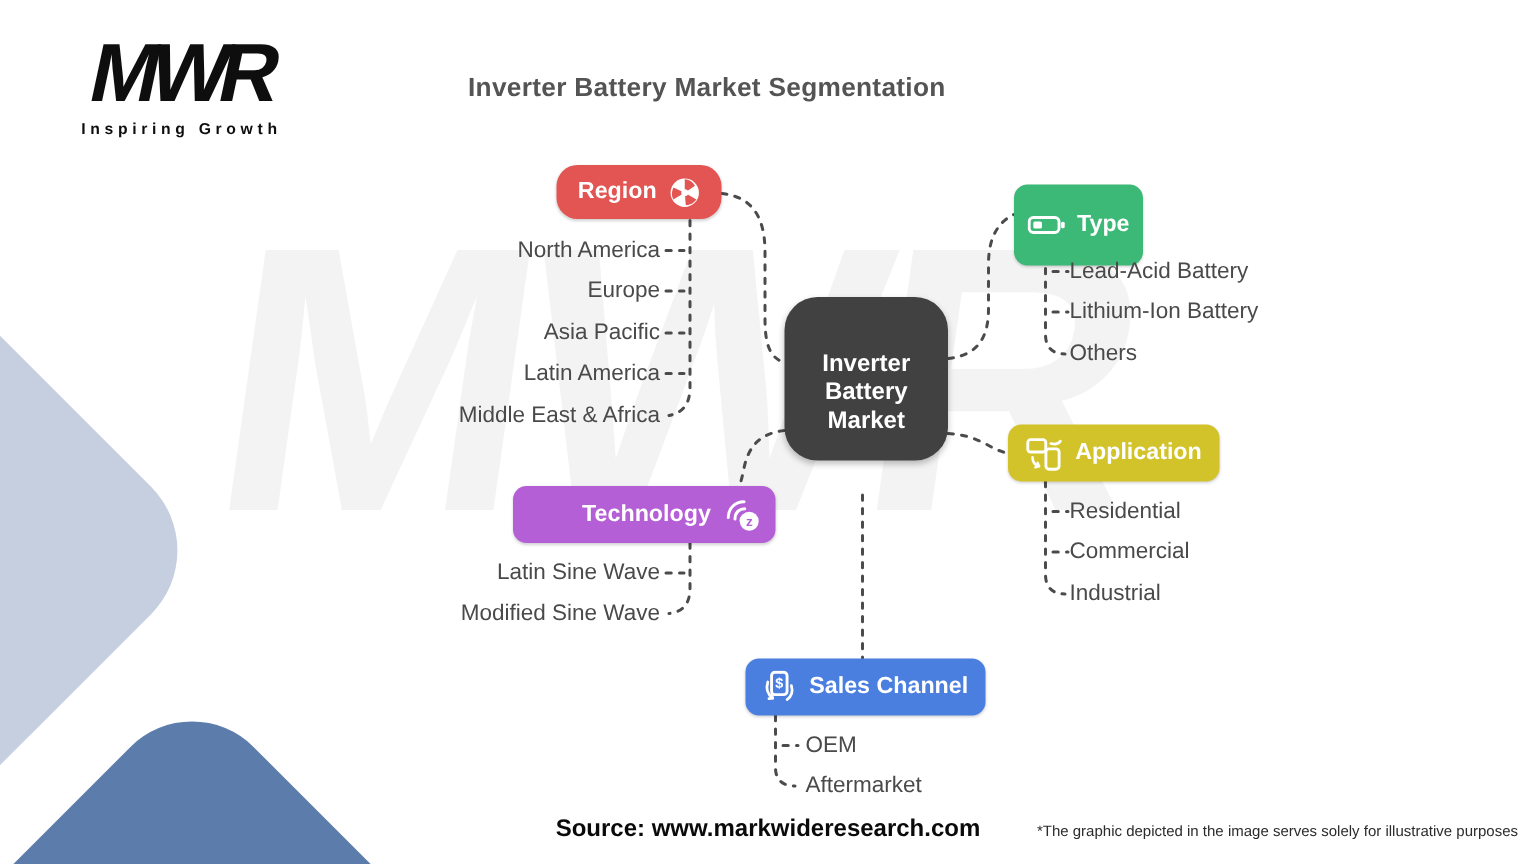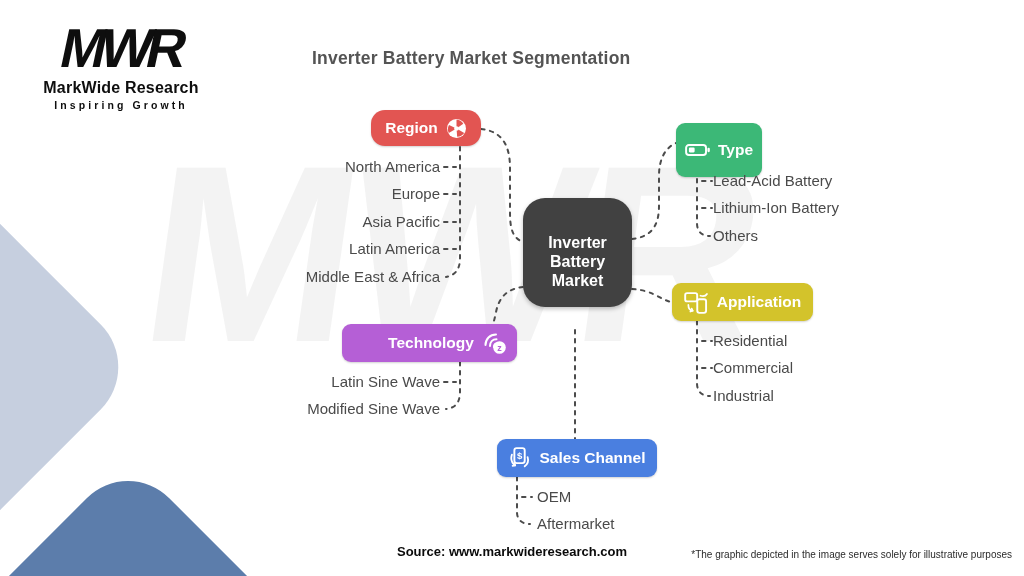--- a/index.html
+++ b/index.html
@@ -48,37 +48,36 @@
     border-radius:22px;color:#fff;font-weight:bold;font-size:16px;line-height:19px;
     display:flex;flex-direction:column;align-items:center;justify-content:flex-end;
     padding-bottom:17px;box-sizing:border-box;text-align:center;
     box-shadow:0 2px 4px rgba(0,0,0,.25);
   }
   
   .item{position:absolute;font-size:15px;line-height:18px;color:#4a4a4a;white-space:nowrap;}
   .item.right-edge{right:584px;text-align:right;}
   
   .source{position:absolute;left:302px;top:544px;width:420px;text-align:center;
-    font-size:13px;font-weight:bold;color:#0a0a0a;}
+    font-size:16px;font-weight:bold;color:#0a0a0a;}
   .note{position:absolute;left:660px;top:549px;width:352px;text-align:right;
     font-size:10px;color:#2b2b2b;}
 </style>
 </head>
 <body>
 
 <div class="stage">
 
   <div class="shape shape-light"></div>
   <div class="shape shape-dark"></div>
 
   <div class="watermark">MWR</div>
 
   <div class="logo">
     <div class="logo-mark">MWR</div>
-    <div class="logo-name">MarkWide Research</div>
     <div class="logo-tagline">Inspiring Growth</div>
   </div>
 
   <div class="title">Inverter Battery Market Segmentation</div>
 
   <svg class="wires" viewBox="0 0 1024 576">
 
     <path d="M481,129 C501,131 510,144 510,168 L510,212 C510,230 513,238 523,242"></path>
     <path d="M632,239 C651,237 659,226 659,206 L659,176 C659,159 665,148 676,143"></path>
     <path d="M632,289 C650,290 658,297 665,300 C668,301 670,302 672,302"></path>

